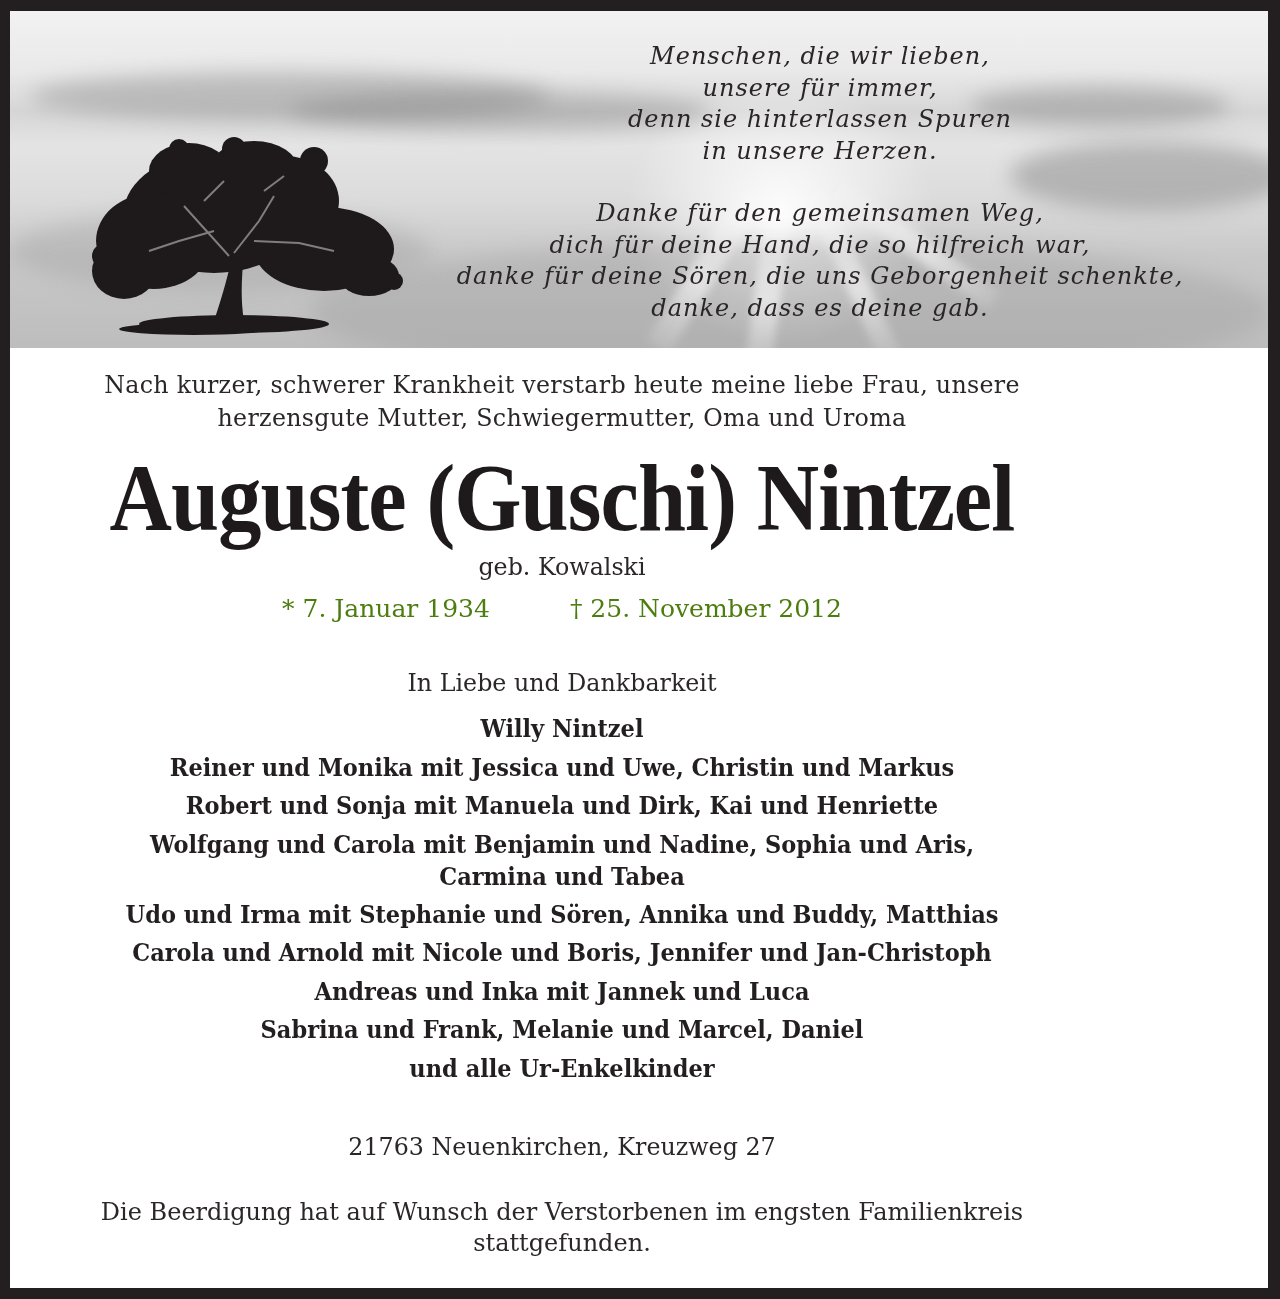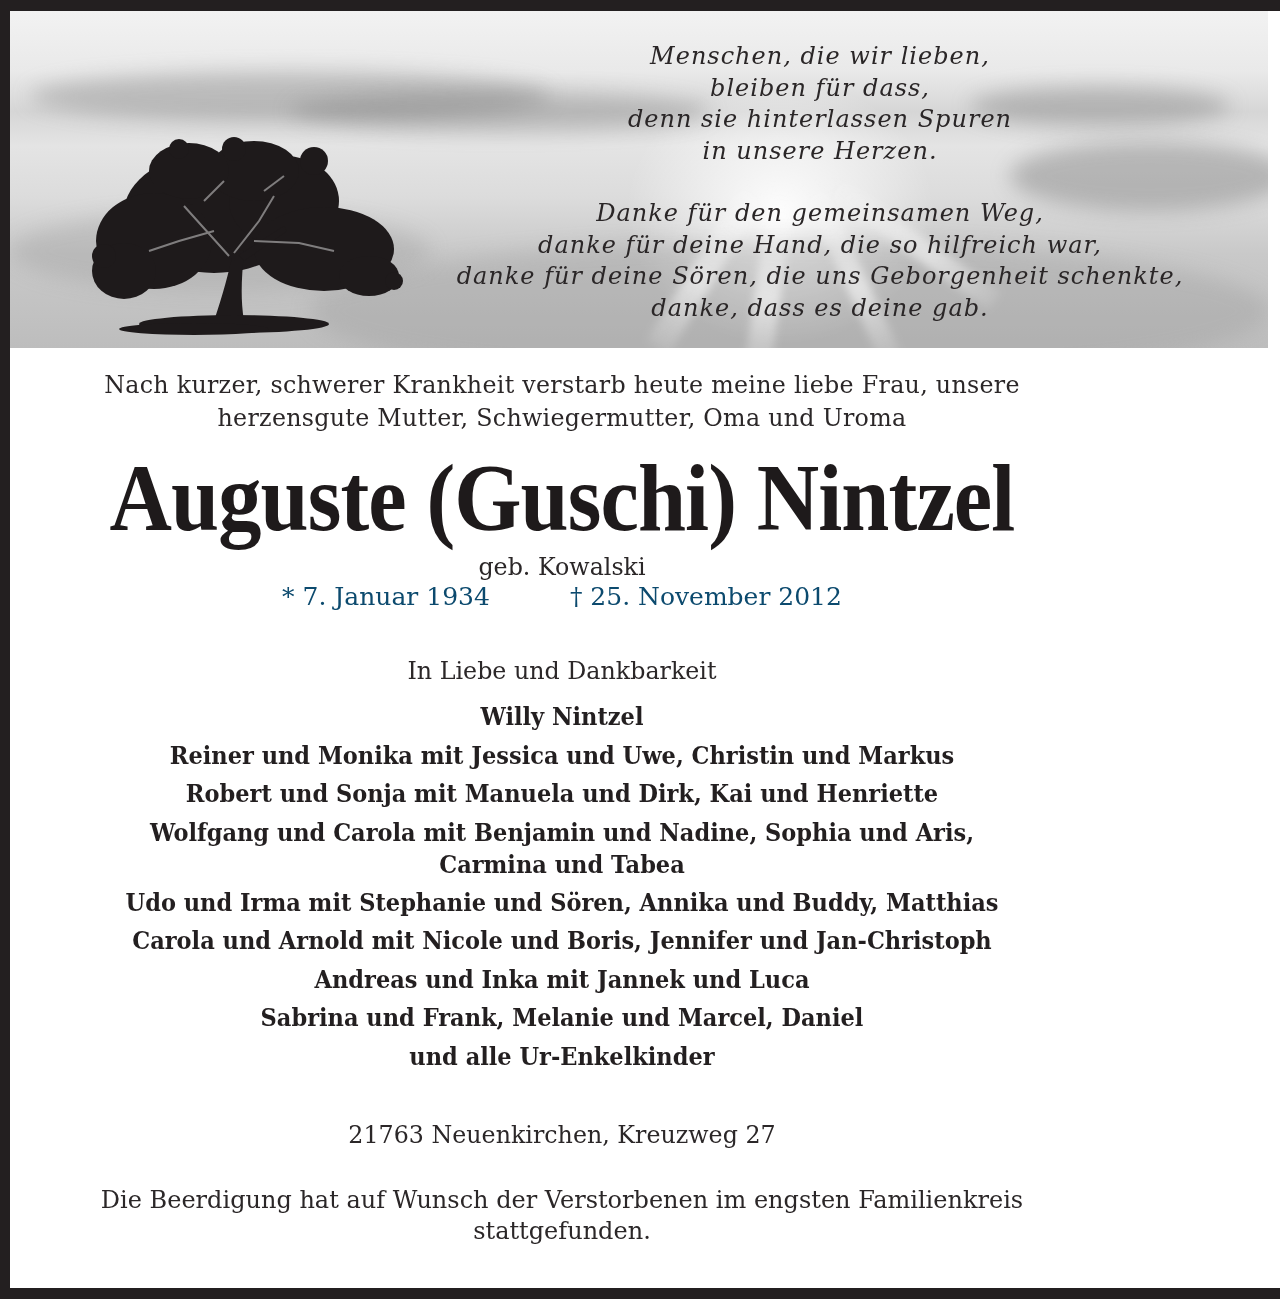--- a/index.html
+++ b/index.html
@@ -10,21 +10,20 @@
       overflow: hidden;
       font-family: "DejaVu Serif", "Liberation Serif", serif;
       color: #231f20;
     }
     .card {
       position: absolute;
       left: 10px; top: 11px;
       width: 1258px; height: 1277px;
       background: #ffffff;
       overflow: hidden;
-      padding-left: 12px;
     }
     .header {
       position: absolute;
       left: 0; top: 0;
       width: 1258px; height: 337px;
       overflow: hidden;
       background:
         radial-gradient(ellipse 220px 190px at 770px 200px, rgba(255,255,255,0.95), rgba(255,255,255,0) 70%),
         linear-gradient(180deg, #f2f2f2 0%, #e9e9e9 18%, #d6d6d6 30%, #e4e4e4 40%, #dcdcdc 55%, #c9c9c9 72%, #bdbdbd 100%);
     }
@@ -65,21 +64,21 @@
     .name {
       font-family: "Liberation Serif", "DejaVu Serif", serif;
       font-weight: bold;
       font-size: 96px; line-height: 100px;
       margin-top: 14px;
       letter-spacing: -1px;
       transform: scaleX(0.9);
       color: #1e1a1b;
     }
     .maiden { font-size: 25px; line-height: 30px; margin-top: 4px; color: #2b2728; transform: scaleX(0.95); }
-    .dates { font-size: 25px; line-height: 30px; color: #0c4a6e; }
+    .dates { font-size: 25px; line-height: 30px; margin-top: 12px; color: #4d7c0f; }
     .dates span { display: inline-block; }
     .dates .gap { width: 80px; }
     .thanks { font-size: 25px; line-height: 30px; margin-top: 44px; color: #2b2728; transform: scaleX(0.95); }
     .family {
       font-weight: bold; font-size: 25px;
       margin-top: 12px; color: #231f20;
       transform: scaleX(0.9);
     }
     .family .line { line-height: 38.5px; }
     .family .line.wrap { line-height: 32px; }
@@ -134,27 +133,27 @@
         <path d="M130 100 L95 110 L65 120"></path>
         <path d="M170 110 L215 112 L250 120"></path>
         <path d="M120 70 L140 50"></path>
         <path d="M180 60 L200 45"></path>
       </g>
     </svg>
 
     <div class="poem">
       <div class="stanza">
         <div>Menschen, die wir lieben,</div>
-        <div>bleiben für dass,</div>
+        <div>unsere für immer,</div>
         <div>denn sie hinterlassen Spuren</div>
         <div>in unsere Herzen.</div>
       </div>
       <div class="stanza">
         <div>Danke für den gemeinsamen Weg,</div>
-        <div>danke für deine Hand, die so hilfreich war,</div>
+        <div>dich für deine Hand, die so hilfreich war,</div>
         <div>danke für deine Sören, die uns Geborgenheit schenkte,</div>
         <div>danke, dass es deine gab.</div>
       </div>
     </div>
   </div>
 
   <div class="content">
     <div class="intro">
       <div>Nach kurzer, schwerer Krankheit verstarb heute meine liebe Frau, unsere</div>
       <div>herzensgute Mutter, Schwiegermutter, Oma und Uroma</div>

